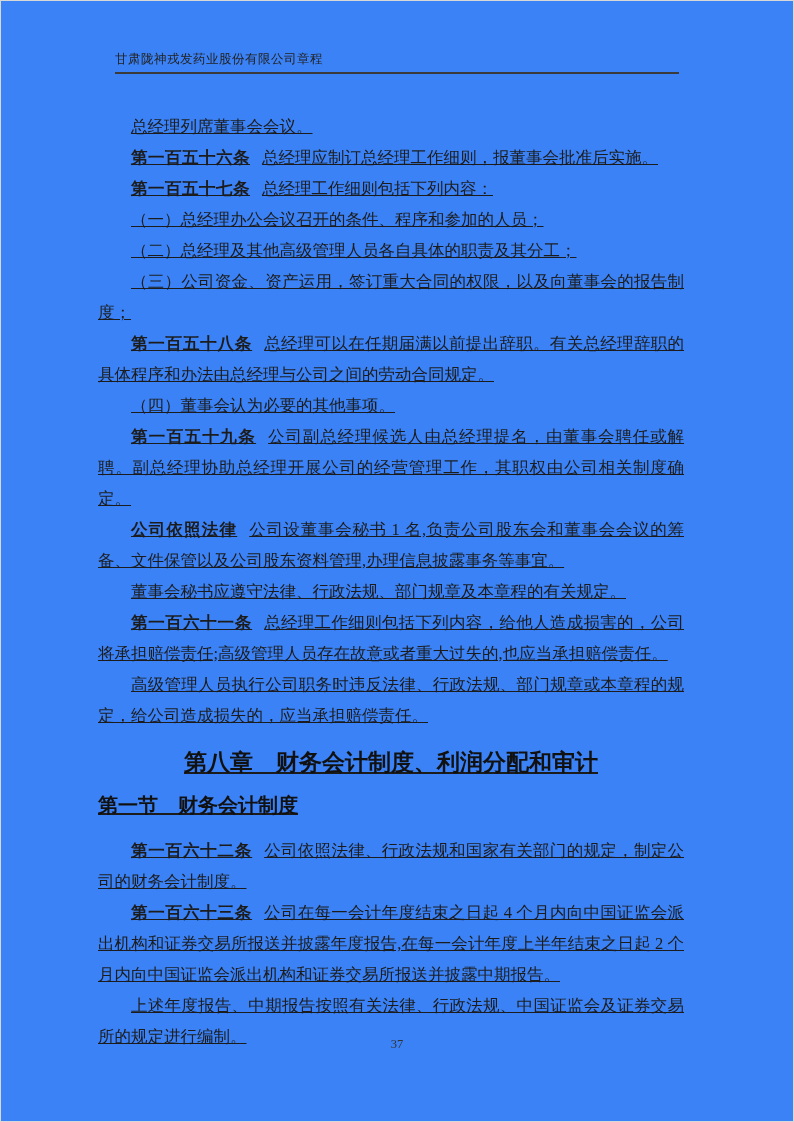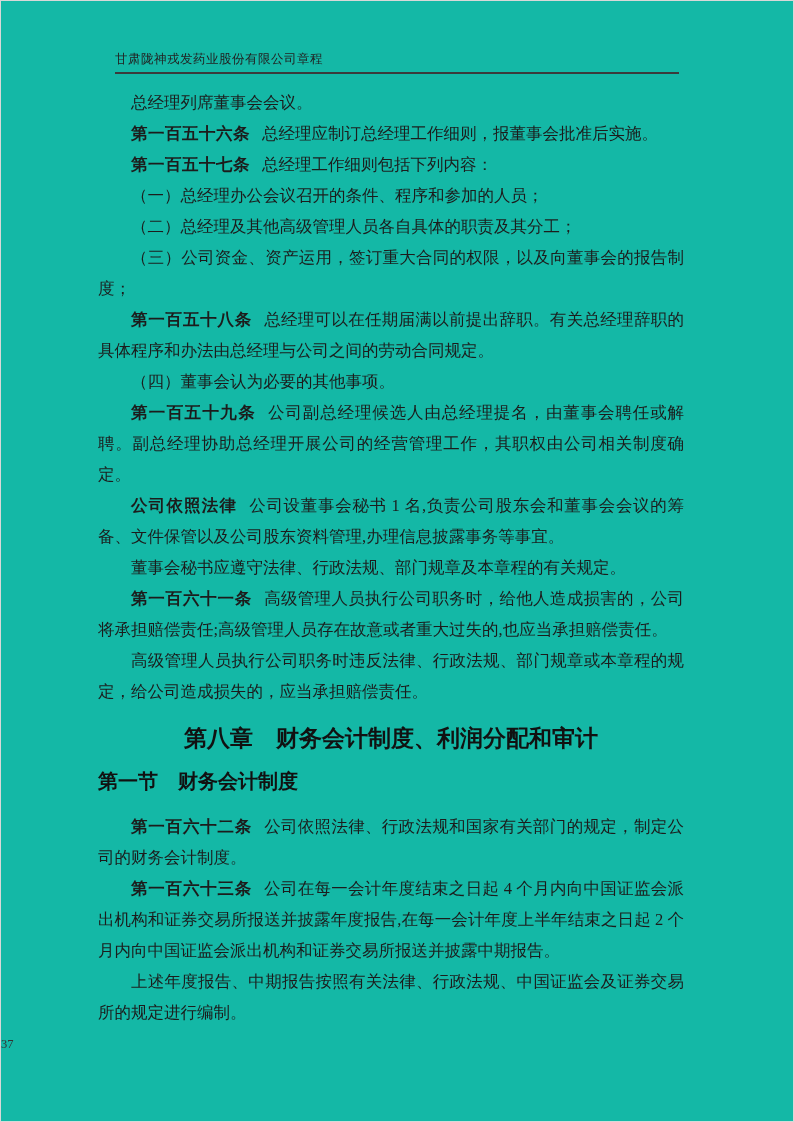--- a/index.html
+++ b/index.html
@@ -4,21 +4,21 @@
 <style>
   html, body {
     margin: 0;
     padding: 0;
     background: #ffffff;
   }
   .page {
     position: relative;
     width: 794px;
     height: 1122px;
-    background: #14b8a6;
+    background: #3b82f6;
     box-sizing: border-box;
     border: 1px solid #d8d8d8;
     overflow: hidden;
     color: #1c1c1c;
     font-family: "Liberation Serif", "DejaVu Serif", serif;
   }
   .page-header {
     position: absolute;
     left: 114px;
     top: 50px;
@@ -28,25 +28,26 @@
   }
   .header-title {
     font-size: 12.5px;
     color: #222222;
     letter-spacing: 0.5px;
     line-height: 16px;
   }
   .content {
     position: absolute;
     left: 97px;
-    top: 86px;
+    top: 110px;
     width: 586px;
     font-size: 16.5px;
     line-height: 31px;
     text-align: justify;
+    text-decoration: underline;
   }
   .para {
     margin: 0;
     text-indent: 33px;
   }
   .term {
     font-family: "Liberation Sans", "DejaVu Sans", sans-serif;
     font-weight: 700;
     margin-right: 12px;
     letter-spacing: 0.5px;
@@ -69,21 +70,21 @@
     font-weight: 700;
     font-size: 20px;
     line-height: 31px;
     color: #111111;
   }
   .page-footer {
     position: absolute;
     left: 0;
     top: 1036px;
     width: 100%;
-    text-align: left;
+    text-align: center;
     font-size: 12.5px;
     color: #333333;
   }
 </style>
 </head>
 <body>
 
 <div class="page">
 
   <header class="page-header">
@@ -107,21 +108,21 @@
     <p class="para"><span class="term">第一百五十八条</span><span>总经理可以在任期届满以前提出辞职。有关总经理辞职的具体程序和办法由总经理与公司之间的劳动合同规定。</span></p>
 
     <p class="para"><span>（四）董事会认为必要的其他事项。</span></p>
 
     <p class="para"><span class="term">第一百五十九条</span><span>公司副总经理候选人由总经理提名，由董事会聘任或解聘。副总经理协助总经理开展公司的经营管理工作，其职权由公司相关制度确定。</span></p>
 
     <p class="para"><span class="term">公司依照法律</span><span>公司设董事会秘书 1 名,负责公司股东会和董事会会议的筹备、文件保管以及公司股东资料管理,办理信息披露事务等事宜。</span></p>
 
     <p class="para"><span>董事会秘书应遵守法律、行政法规、部门规章及本章程的有关规定。</span></p>
 
-    <p class="para"><span class="term">第一百六十一条</span><span>高级管理人员执行公司职务时，给他人造成损害的，公司将承担赔偿责任;高级管理人员存在故意或者重大过失的,也应当承担赔偿责任。</span></p>
+    <p class="para"><span class="term">第一百六十一条</span><span>总经理工作细则包括下列内容，给他人造成损害的，公司将承担赔偿责任;高级管理人员存在故意或者重大过失的,也应当承担赔偿责任。</span></p>
 
     <p class="para"><span>高级管理人员执行公司职务时违反法律、行政法规、部门规章或本章程的规定，给公司造成损失的，应当承担赔偿责任。</span></p>
 
     <h2 class="chapter-heading">第八章　财务会计制度、利润分配和审计</h2>
 
     <h3 class="section-heading">第一节　财务会计制度</h3>
 
     <p class="para"><span class="term">第一百六十二条</span><span>公司依照法律、行政法规和国家有关部门的规定，制定公司的财务会计制度。</span></p>
 
     <p class="para"><span class="term">第一百六十三条</span><span>公司在每一会计年度结束之日起 4 个月内向中国证监会派出机构和证券交易所报送并披露年度报告,在每一会计年度上半年结束之日起 2 个月内向中国证监会派出机构和证券交易所报送并披露中期报告。</span></p>

